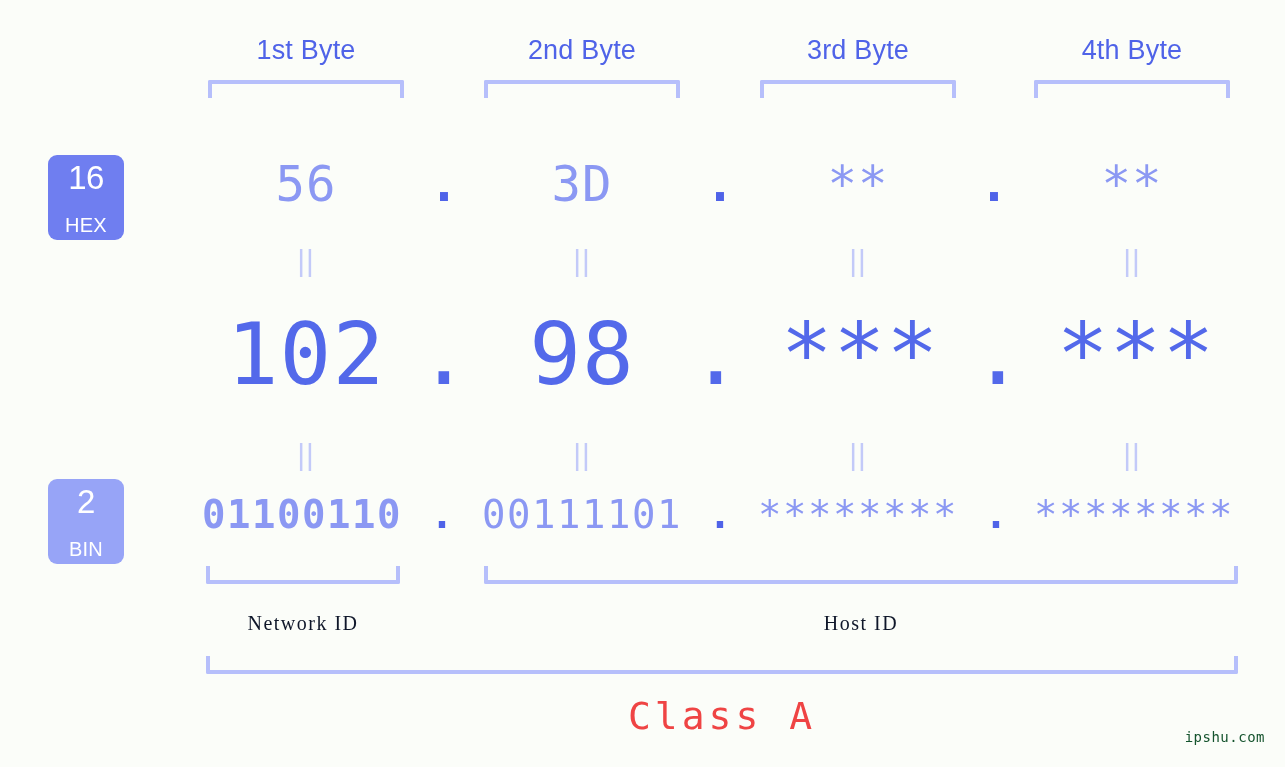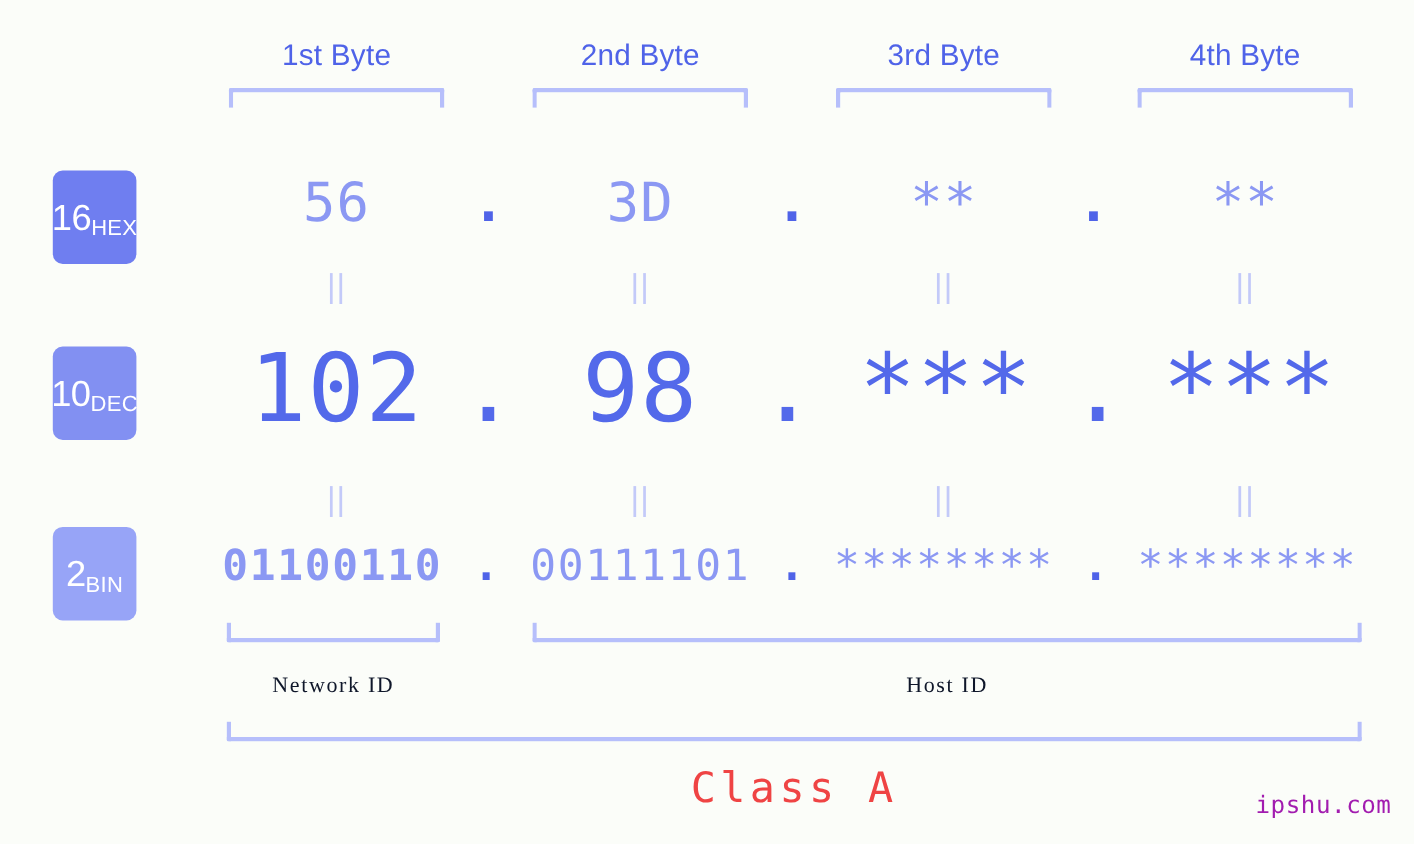--- a/index.html
+++ b/index.html
@@ -57,21 +57,21 @@
   
   .badge {
     position: absolute;
     left: 48px;
     width: 76px;
     height: 85px;
     border-radius: 9px;
     color: #ffffff;
     font-family: "Liberation Sans", sans-serif;
     display: flex;
-    flex-direction: row;
+    flex-direction: column;
     align-items: center;
     justify-content: center;
     line-height: 1;
   }
   .badge .num {
     font-size: 33px;
     letter-spacing: -0.5px;
   }
   .badge .nm {
     font-size: 20px;
@@ -175,23 +175,23 @@
     font-size: 38px;
     white-space: nowrap;
     letter-spacing: 4px;
   }
 
   
   .watermark {
     position: absolute;
     right: 20px;
     bottom: 22px;
-    color: #a21caf;
-    font-family: "DejaVu Sans Mono", monospace;
-    font-size: 22px;
+    color: #14532d;
+    font-family: "DejaVu Sans Mono", monospace;
+    font-size: 14px;
     letter-spacing: 0.5px;
   }
 </style>
 </head>
 <body>
 
 <div class="canvas">
 
   <div>
     <div class="byte-label" style="left:208px; top:35px; width:196px;">1st Byte</div>
@@ -206,24 +206,20 @@
     <div class="bracket-down" style="left:760px; top:80px; width:196px;"></div>
   </div>
   <div>
     <div class="byte-label" style="left:1034px; top:35px; width:196px;">4th Byte</div>
     <div class="bracket-down" style="left:1034px; top:80px; width:196px;"></div>
   </div>
 
   <div class="badge badge-hex">
     <span class="num">16</span>
     <span class="nm">HEX</span>
-  </div>
-  <div class="badge badge-dec">
-    <span class="num">10</span>
-    <span class="nm">DEC</span>
   </div>
   <div class="badge badge-bin">
     <span class="num">2</span>
     <span class="nm">BIN</span>
   </div>
 
   <div class="val-row row-hex">
     <div class="cell v" style="left:208px; width:196px;">56</div>
     <div class="cell dot" style="left:404px; width:80px;">.</div>
     <div class="cell v" style="left:484px; width:196px;">3D</div>

